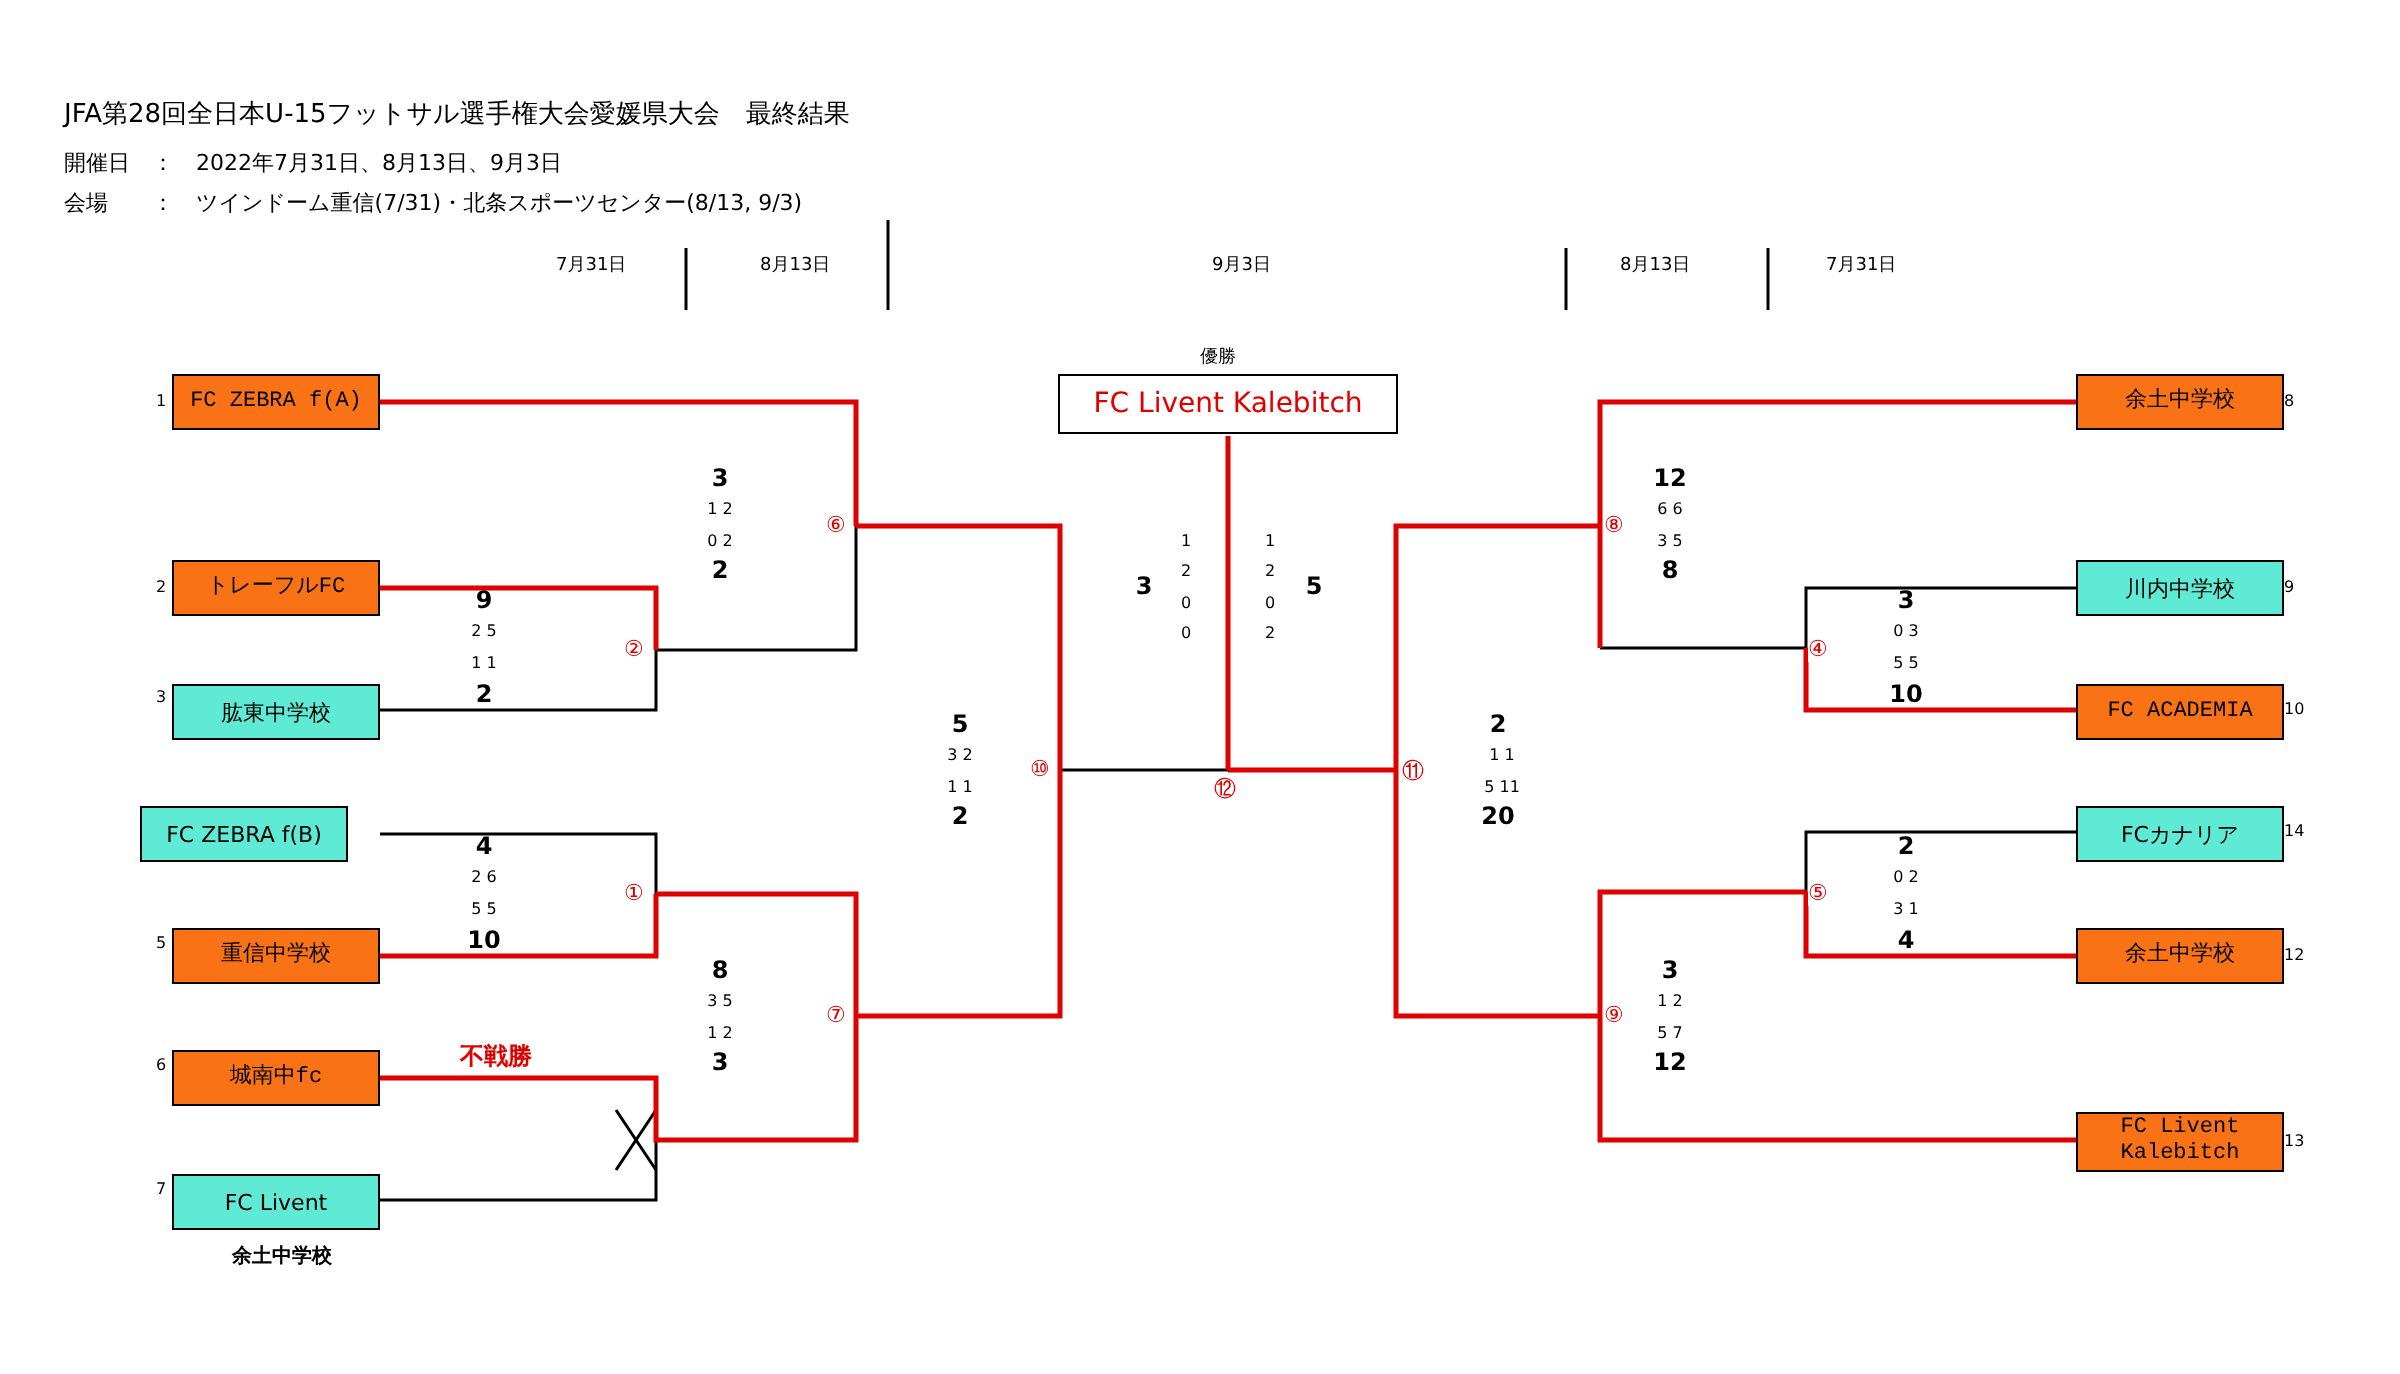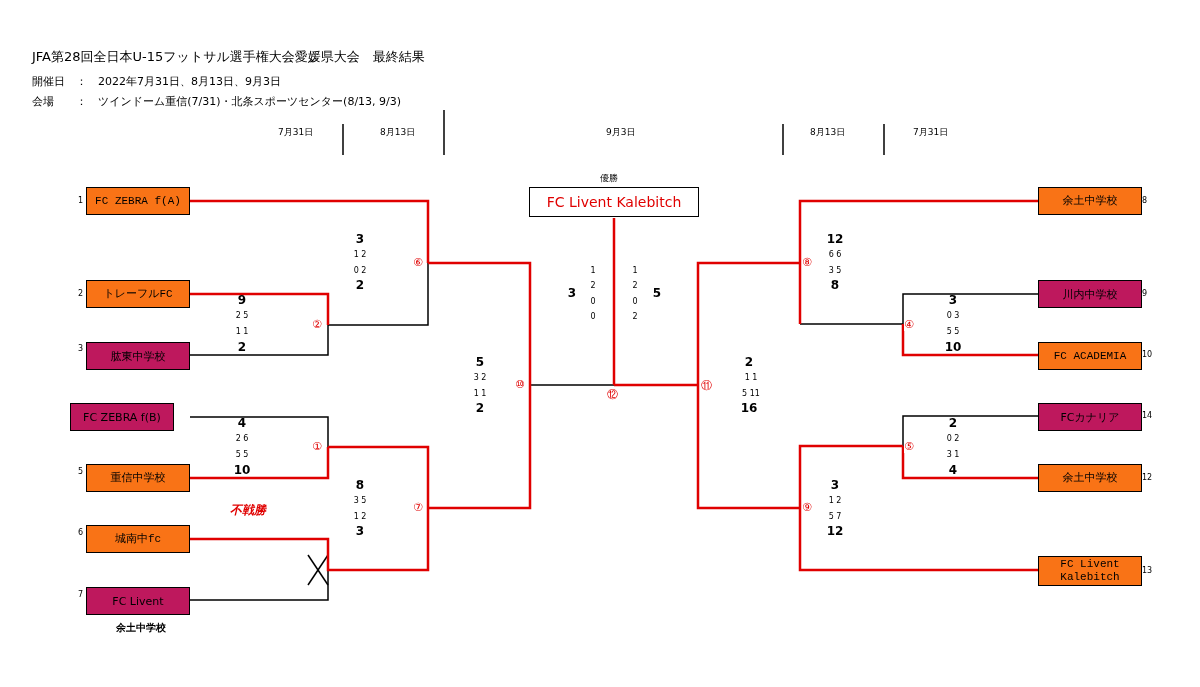--- a/index.html
+++ b/index.html
@@ -5,31 +5,31 @@
   html, body { margin: 0; padding: 0; background: #ffffff; }
   body { width: 1200px; height: 687px; position: relative; overflow: hidden;
          font-family: "DejaVu Sans", "Liberation Sans", sans-serif; color: #000; }
   .hdr { position: absolute; left: 32px; font-size: 11px; }
   .title { top: 48px; font-size: 13px; }
   .l1 { top: 74px; }
   .l2 { top: 94px; }
   .dates { position: absolute; top: 126px; font-size: 9px; }
   .team { position: absolute; width: 104px; height: 28px; border: 1px solid #000;
           box-sizing: border-box; display: flex; align-items: center; justify-content: center;
-          font-size: 11px; text-align: center; line-height: 13px; background: #be185d; }
+          font-size: 11px; text-align: center; line-height: 13px; background: #5eead4; }
   .team.win { background: #f97316; font-family: Liberation Mono, monospace; }
   .seed { position: absolute; font-size: 8px; }
   .score { position: absolute; font-size: 12px; font-weight: bold; text-align: center; width: 30px; }
   .sub { position: absolute; font-size: 8px; text-align: center; width: 40px; }
   .mnum { position: absolute; font-size: 11px; color: #e00000; background: #fff; }
   .champ-box { position: absolute; left: 529px; top: 187px; width: 170px; height: 30px;
                border: 1px solid #000; box-sizing: border-box; display: flex; align-items: center;
                justify-content: center; color: #e00000; font-size: 14px; }
   .champ-label { position: absolute; left: 600px; top: 172px; font-size: 9px; width: 30px; text-align: left; }
-  .wo { position: absolute; left: 230px; top: 502px; color: #e00000; font-weight: bold; font-size: 12px; font-style: italic; }
+  .wo { position: absolute; left: 230px; top: 520px; color: #e00000; font-weight: bold; font-size: 12px; }
   .withdraw { position: absolute; left: 116px; top: 621px; font-weight: bold; font-size: 10px; }
   svg.lines { position: absolute; left: 0; top: 0; }
 </style>
 </head>
 <body>
 
 <div class="hdr title">JFA第28回全日本U-15フットサル選手権大会愛媛県大会　最終結果</div>
 <div class="hdr l1">開催日　：　2022年7月31日、8月13日、9月3日</div>
 <div class="hdr l2">会場　　：　ツインドーム重信(7/31)・北条スポーツセンター(8/13, 9/3)</div>
 
@@ -147,21 +147,21 @@
 <div class="sub" style="left:615px;top:266px">1</div>
 <div class="sub" style="left:615px;top:281px">2</div>
 <div class="sub" style="left:615px;top:297px">0</div>
 <div class="sub" style="left:615px;top:312px">2</div>
 <div class="score" style="left:642px;top:286px">5</div>
 <div class="mnum" style="left:607px;top:387px">⑫</div>
 
 <div class="score" style="left:734px;top:355px">2</div>
 <div class="sub" style="left:731px;top:373px">1  1</div>
 <div class="sub" style="left:731px;top:389px">5  11</div>
-<div class="score" style="left:734px;top:401px">16</div>
+<div class="score" style="left:734px;top:401px">20</div>
 <div class="mnum" style="left:701px;top:378px">⑪</div>
 
 <div class="score" style="left:820px;top:232px">12</div>
 <div class="sub" style="left:815px;top:250px">6  6</div>
 <div class="sub" style="left:815px;top:266px">3  5</div>
 <div class="score" style="left:820px;top:278px">8</div>
 <div class="mnum" style="left:802px;top:256px">⑧</div>
 
 <div class="score" style="left:820px;top:478px">3</div>
 <div class="sub" style="left:815px;top:496px">1  2</div>

